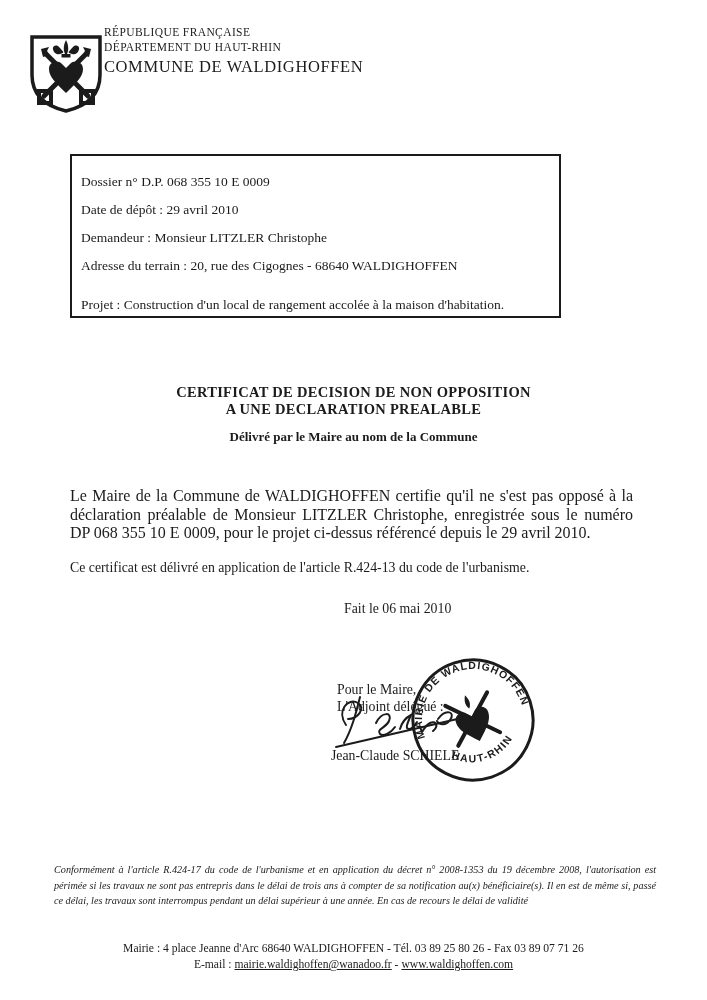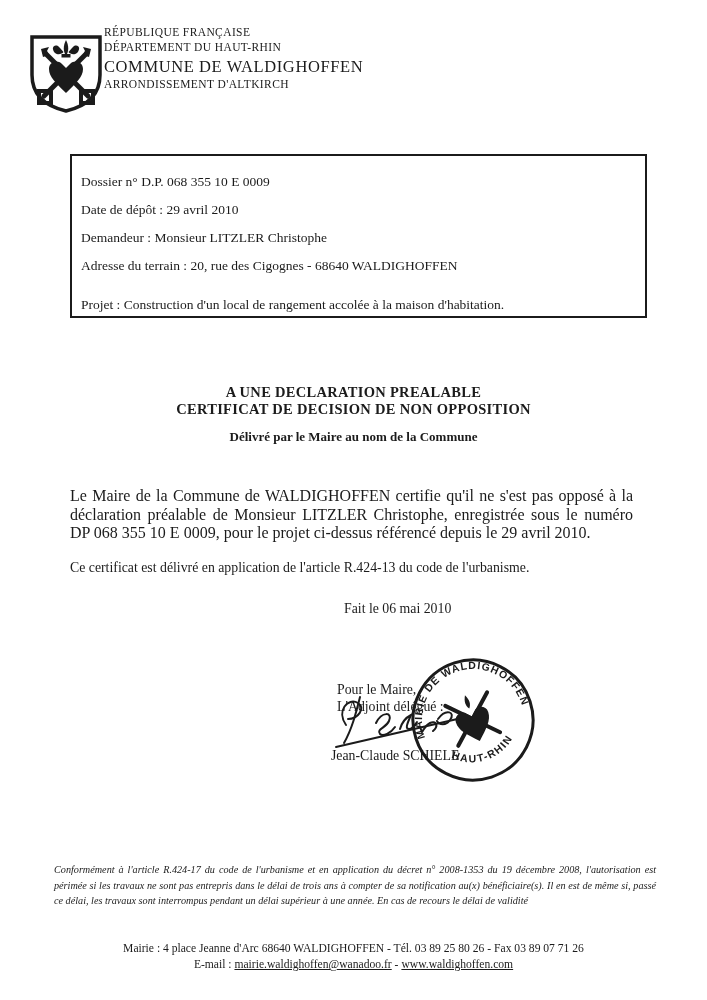--- a/index.html
+++ b/index.html
@@ -17,21 +17,21 @@
   
   .coat-of-arms { position:absolute; left:27px; top:33px; width:78px; height:82px; }
   .header-text {
     position:absolute; left:104px; top:25px; width:530px;
     line-height:1.3;
   }
   .hdr-small { font-size:11.5px; letter-spacing:.4px; }
   .hdr-large { font-size:16.5px; letter-spacing:.6px; margin-top:1px; }
   
   .dossier-box {
-    position:absolute; left:70px; top:154px; width:577px; height:164px;
+    position:absolute; left:70px; top:154px; width:491px; height:164px;
     border:2px solid #1b1b1b;
     padding:18px 10px 0 9px;
     font-size:13.5px;
   }
   .dossier-box .line { margin-bottom:12px; }
   .dossier-box .projet-line { position:absolute; left:9px; bottom:3px; width:560px; }
   
   .title-block {
     position:absolute; left:0; top:384px; width:707px;
     text-align:center; font-weight:bold; line-height:1.15;
@@ -94,34 +94,33 @@
       <rect x="54" y="58" width="12" height="12"></rect>
     </g>
 
     <path d="M39 60 C29 50 22 44 22 36 C22 29 30 26 35 31 L39 35 L43 31 C48 26 56 29 56 36 C56 44 49 50 39 60 Z" fill="#1b1b1b"></path>
   </svg>
 
   <div class="header-text">
     <div class="hdr-small">RÉPUBLIQUE FRANÇAISE</div>
     <div class="hdr-small">DÉPARTEMENT DU HAUT-RHIN</div>
     <div class="hdr-large">COMMUNE DE WALDIGHOFFEN</div>
-    <div class="hdr-small">ARRONDISSEMENT D'ALTKIRCH</div>
   </div>
 
   <div class="dossier-box">
     <div class="line">Dossier n° D.P. 068 355 10 E 0009</div>
     <div class="line">Date de dépôt : 29 avril 2010</div>
     <div class="line">Demandeur : Monsieur LITZLER Christophe</div>
     <div class="line">Adresse du terrain : 20, rue des Cigognes - 68640 WALDIGHOFFEN</div>
     <div class="projet-line">Projet : Construction d'un local de rangement accolée à la maison d'habitation.</div>
   </div>
 
   <div class="title-block">
+    <div class="title-main">CERTIFICAT DE DECISION DE NON OPPOSITION</div>
     <div class="title-main">A UNE DECLARATION PREALABLE</div>
-    <div class="title-main">CERTIFICAT DE DECISION DE NON OPPOSITION</div>
     <div class="title-sub">Délivré par le Maire au nom de la Commune</div>
   </div>
 
   <div class="body-par1">Le Maire de la Commune de WALDIGHOFFEN certifie qu'il ne s'est pas opposé à la déclaration préalable de Monsieur LITZLER Christophe, enregistrée sous le numéro DP 068 355 10 E 0009, pour le projet ci-dessus référencé depuis le 29 avril 2010.</div>
   <div class="body-par2">Ce certificat est délivré en application de l'article R.424-13 du code de l'urbanisme.</div>
   <div class="fait-le">Fait le 06 mai 2010</div>
 
   <div class="pour-le-maire">
     <div>Pour le Maire,</div>
     <div>L'Adjoint délégué :</div>

